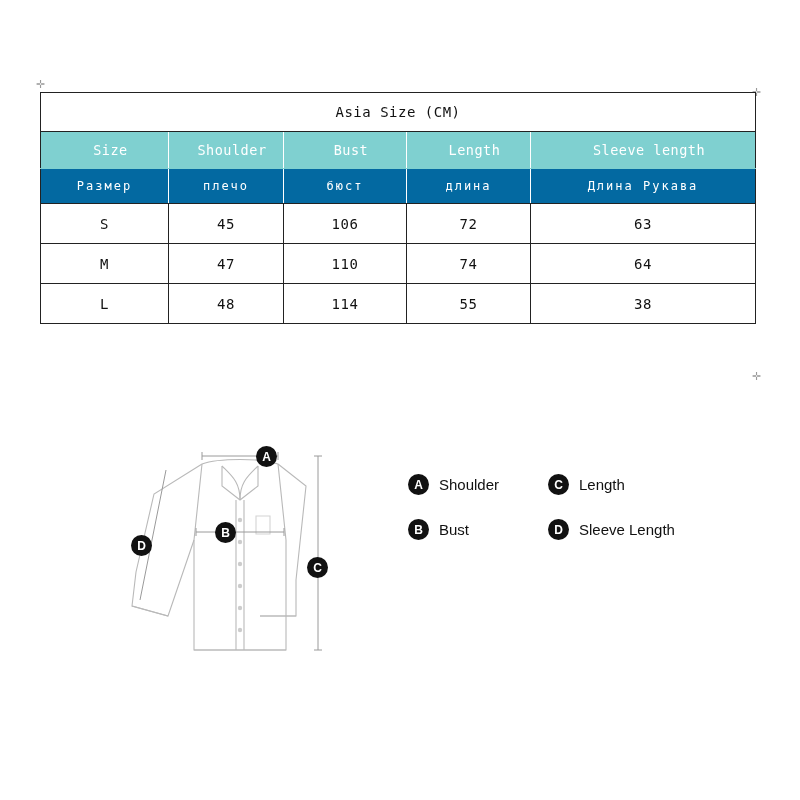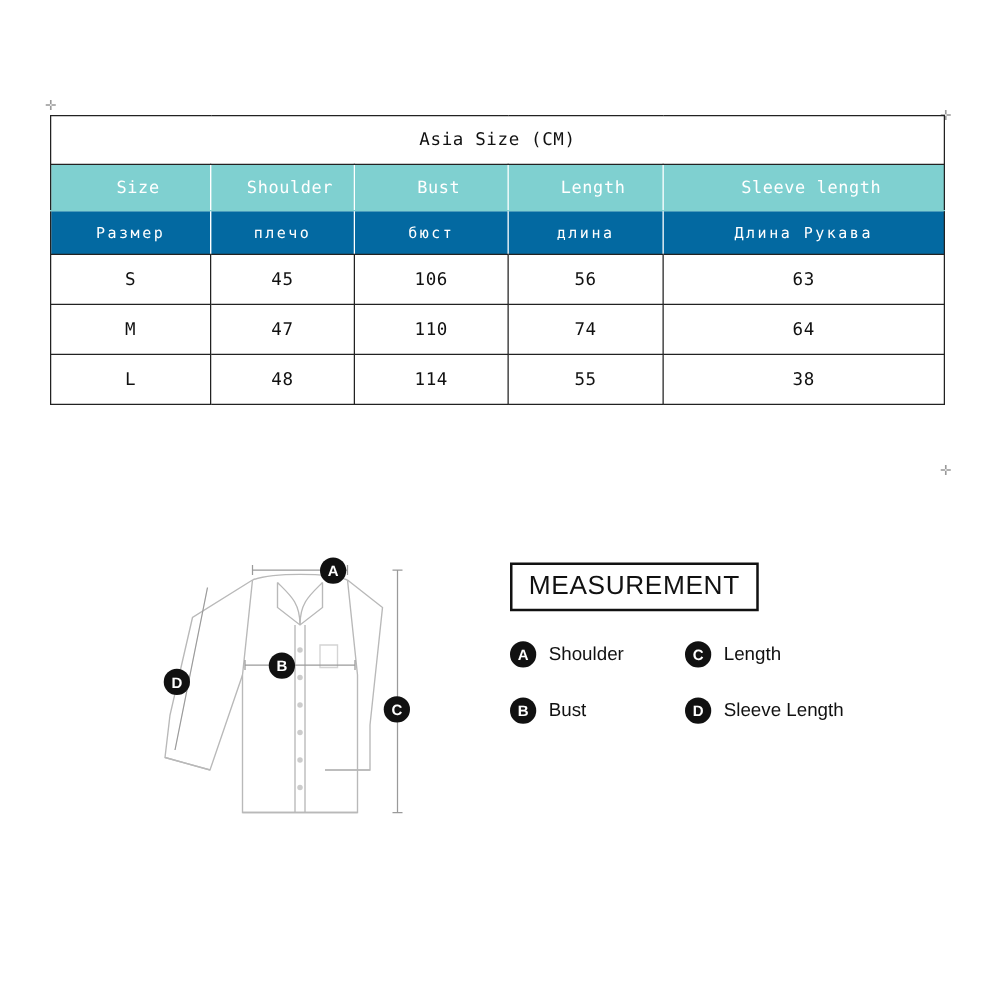--- a/index.html
+++ b/index.html
@@ -195,21 +195,21 @@
         <td>плечо</td>
         <td>бюст</td>
         <td>длина</td>
         <td>Длина Рукава</td>
       </tr>
 
       <tr class="data-row">
         <td>S</td>
         <td>45</td>
         <td>106</td>
-        <td>56</td>
+        <td>72</td>
         <td>63</td>
       </tr>
       <tr class="data-row">
         <td>M</td>
         <td>47</td>
         <td>110</td>
         <td>74</td>
         <td>64</td>
       </tr>
       <tr class="data-row">
@@ -273,21 +273,20 @@
       <path d="M56,50 L30,180"></path>
     </g>
   </svg>
   <div class="diagram-badge" id="badge-a">A</div>
   <div class="diagram-badge" id="badge-b">B</div>
   <div class="diagram-badge" id="badge-c">C</div>
   <div class="diagram-badge" id="badge-d">D</div>
 </div>
 
 <div id="measurement-panel">
-  <div id="measurement-title">MEASUREMENT</div>
 
   <div class="legend-grid">
     <div class="legend-item">
       <span class="badge">A</span>
       <span class="legend-label">Shoulder</span>
     </div>
     <div class="legend-item">
       <span class="badge">C</span>
       <span class="legend-label">Length</span>
     </div>

